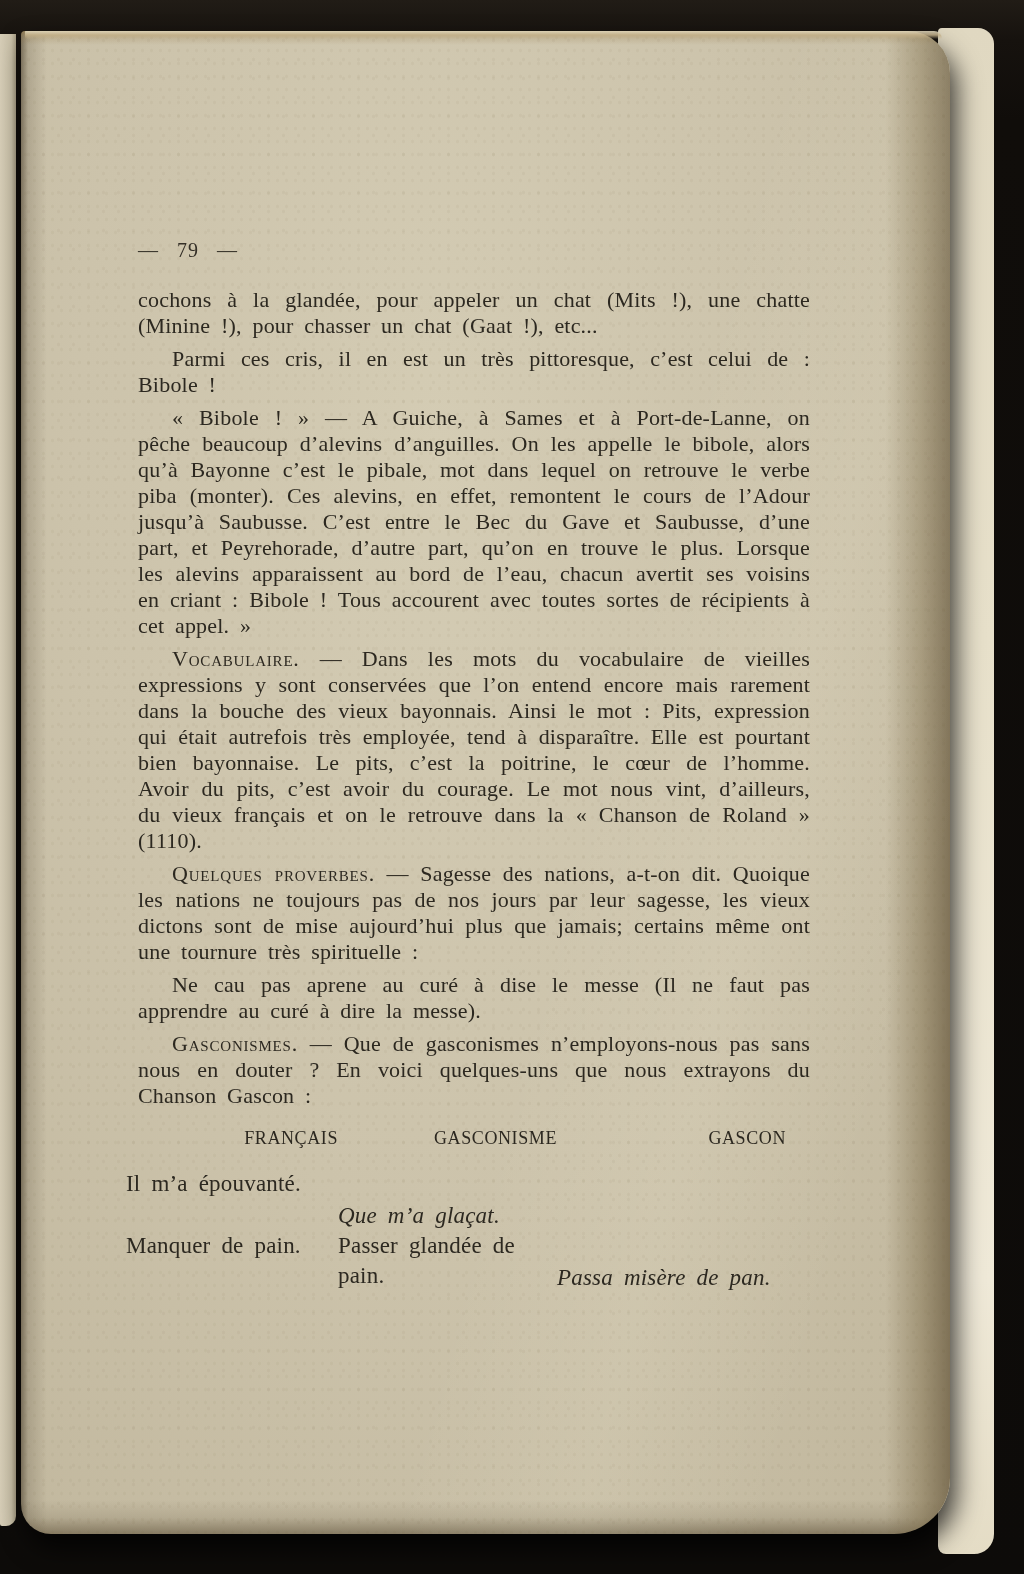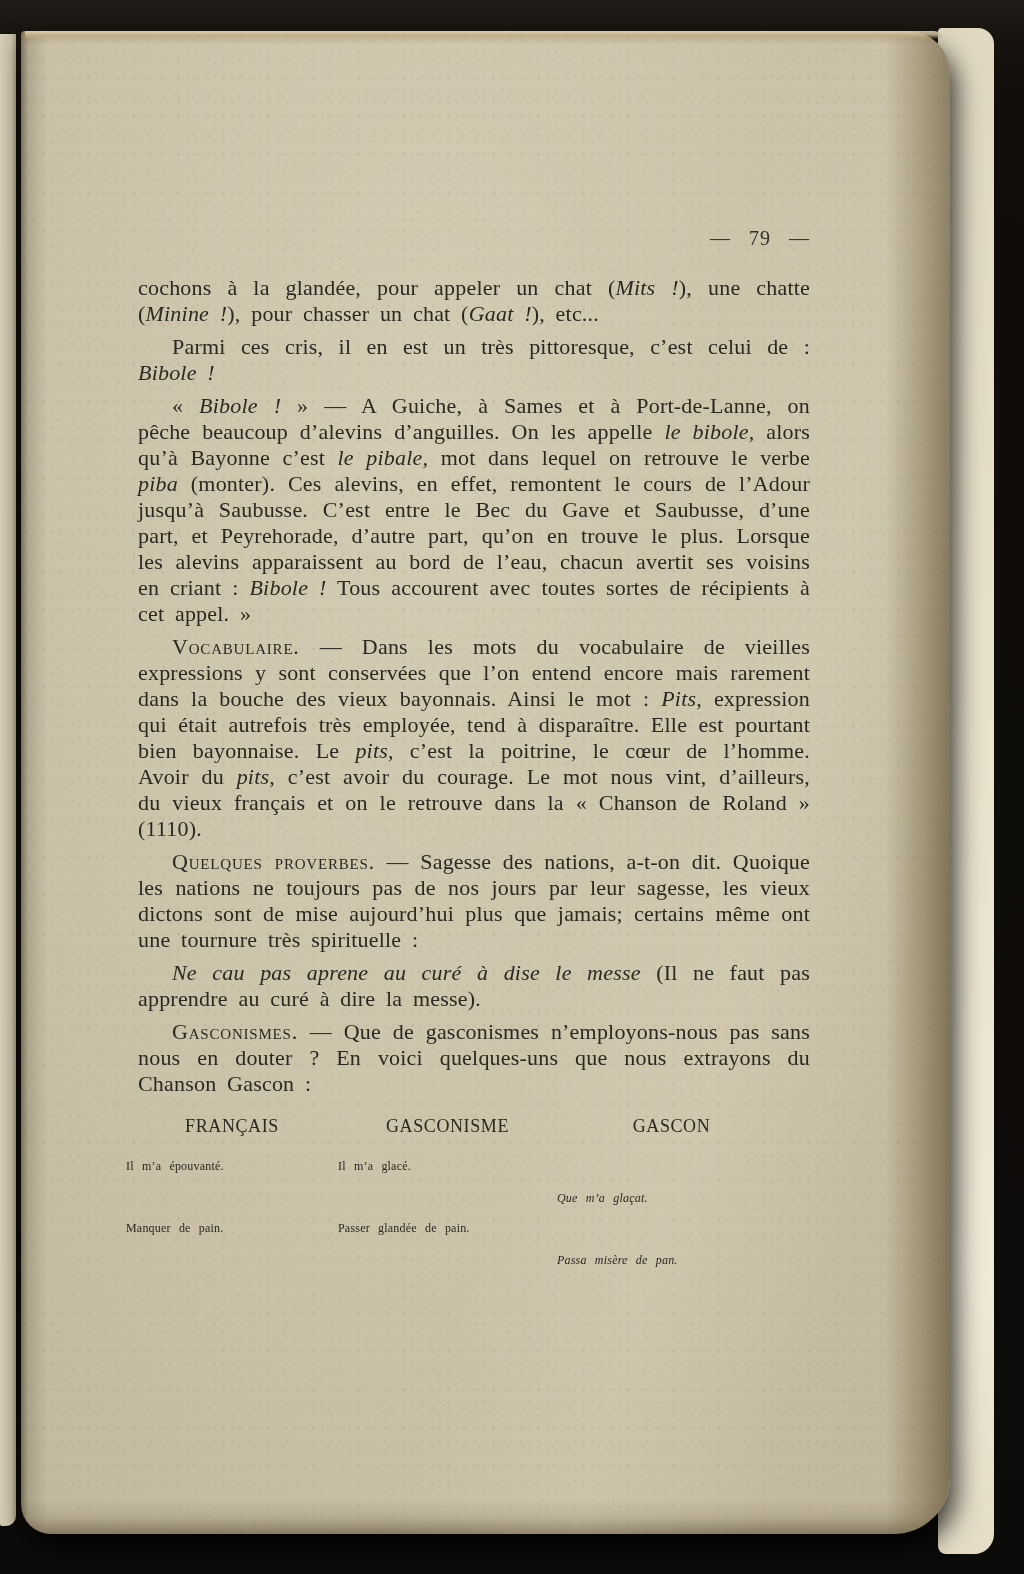--- a/index.html
+++ b/index.html
@@ -65,53 +65,53 @@
     left:117px; top:190px;
     width:672px;
     color:#2c2820;
     font-size:22px;
     line-height:26px;
     text-align:justify;
     word-spacing:5px;
     letter-spacing:0.2px;
   }
   .pagenum{
-    text-align:right;
+    text-align:left;
     font-size:20px;
     word-spacing:12px;
     letter-spacing:1px;
-    margin:4px 0 24px 0;
+    margin:16px 0 24px 0;
     color:#342f27;
   }
   .para{margin:0 0 7px 0;}
   .para.indent{text-indent:34px;}
-  .it{font-style:italic;}
+  .it{}
   .sc{font-variant:small-caps; letter-spacing:0.8px;}
   
   .gtable{
     margin:16px 0 0 -12px;
     width:660px;
   }
   .trow{display:flex;}
   .tcell{
-    font-size:12px;
+    font-size:23px;
     line-height:30px;
     word-spacing:5px;
     text-align:left;
   }
   .c0{width:212px;}
   .c1{width:219px;}
   .c2{width:229px;}
   .th{
     font-size:18px;
-    text-align:center;
+    text-align:right;
     letter-spacing:0.6px;
     word-spacing:normal;
     line-height:26px;
-    margin-bottom:12px;
+    margin-bottom:18px;
   }
   .tcell.it{font-style:italic;margin-top:32px;}
 </style>
 </head>
 <body>
 
 <div id="canvas">
   <div class="under-page"></div>
   <div class="left-strip"></div>
   <div class="page">
@@ -127,21 +127,20 @@
           <p class="para indent"><span class="sc">Gasconismes.</span><span> — Que de gasconismes n’employons-nous pas sans nous en douter ? En voici quelques-uns que nous extrayons du Chanson Gascon :</span></p>
         </div>
       <div class="gtable">
           <div class="trow">
             <div class="tcell th c0">FRANÇAIS</div>
             <div class="tcell th c1">GASCONISME</div>
             <div class="tcell th c2">GASCON</div>
           </div>
           <div class="trow">
             <div class="tcell c0">Il m’a épouvanté.</div>
-            <div class="tcell c1">Il m’a glacé.</div>
             <div class="tcell c2 it">Que m’a glaçat.</div>
           </div>
           <div class="trow">
             <div class="tcell c0">Manquer de pain.</div>
             <div class="tcell c1">Passer glandée de pain.</div>
             <div class="tcell c2 it">Passa misère de pan.</div>
           </div>
         </div>
     </div>
   </div>

